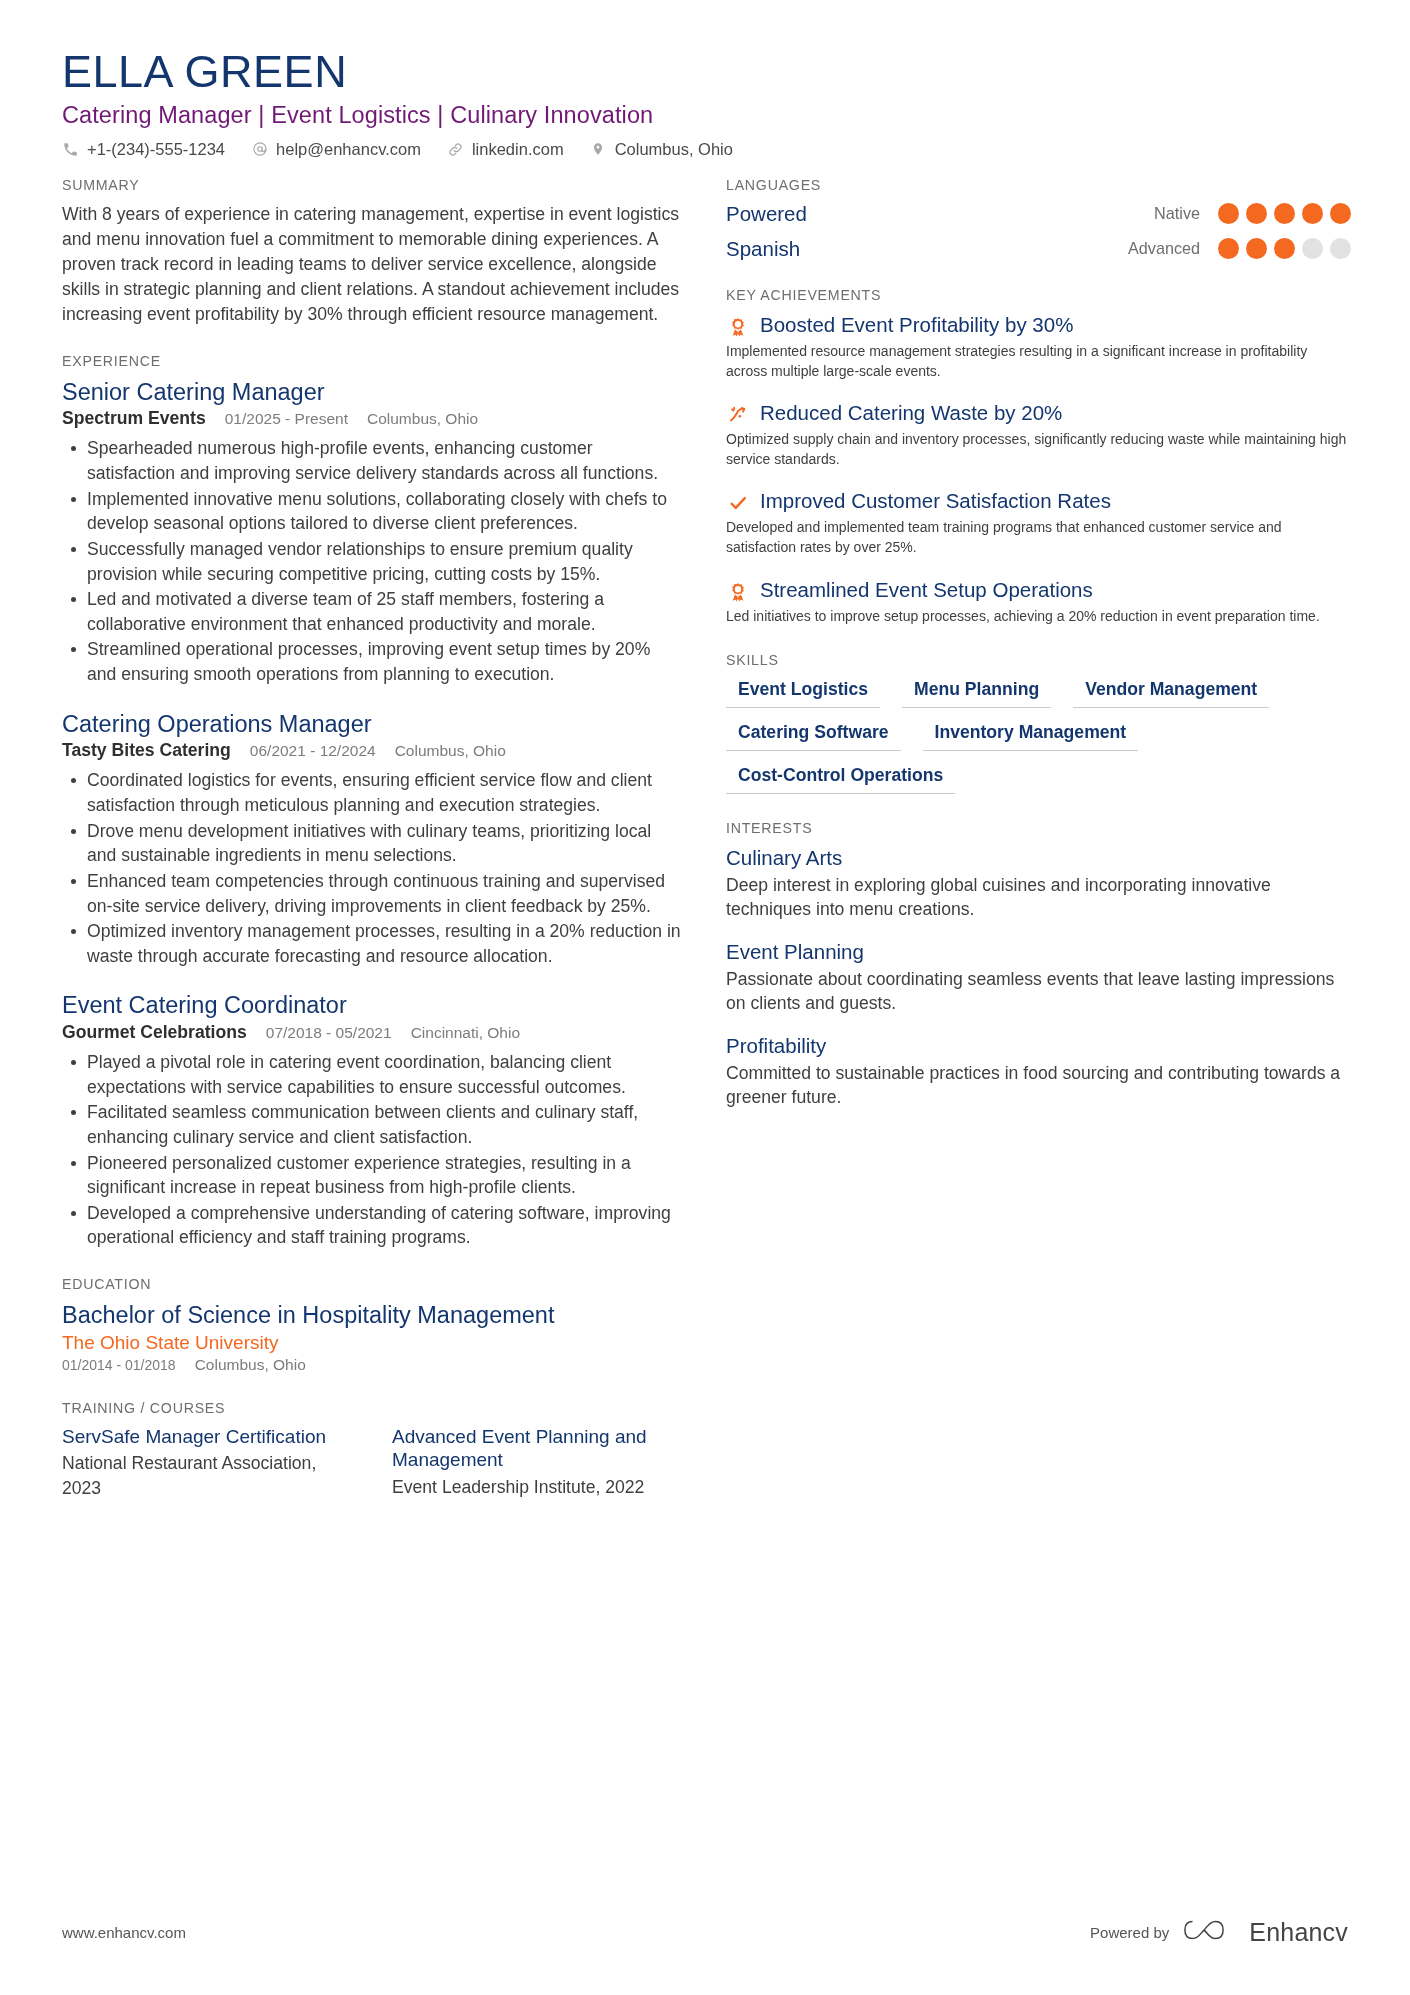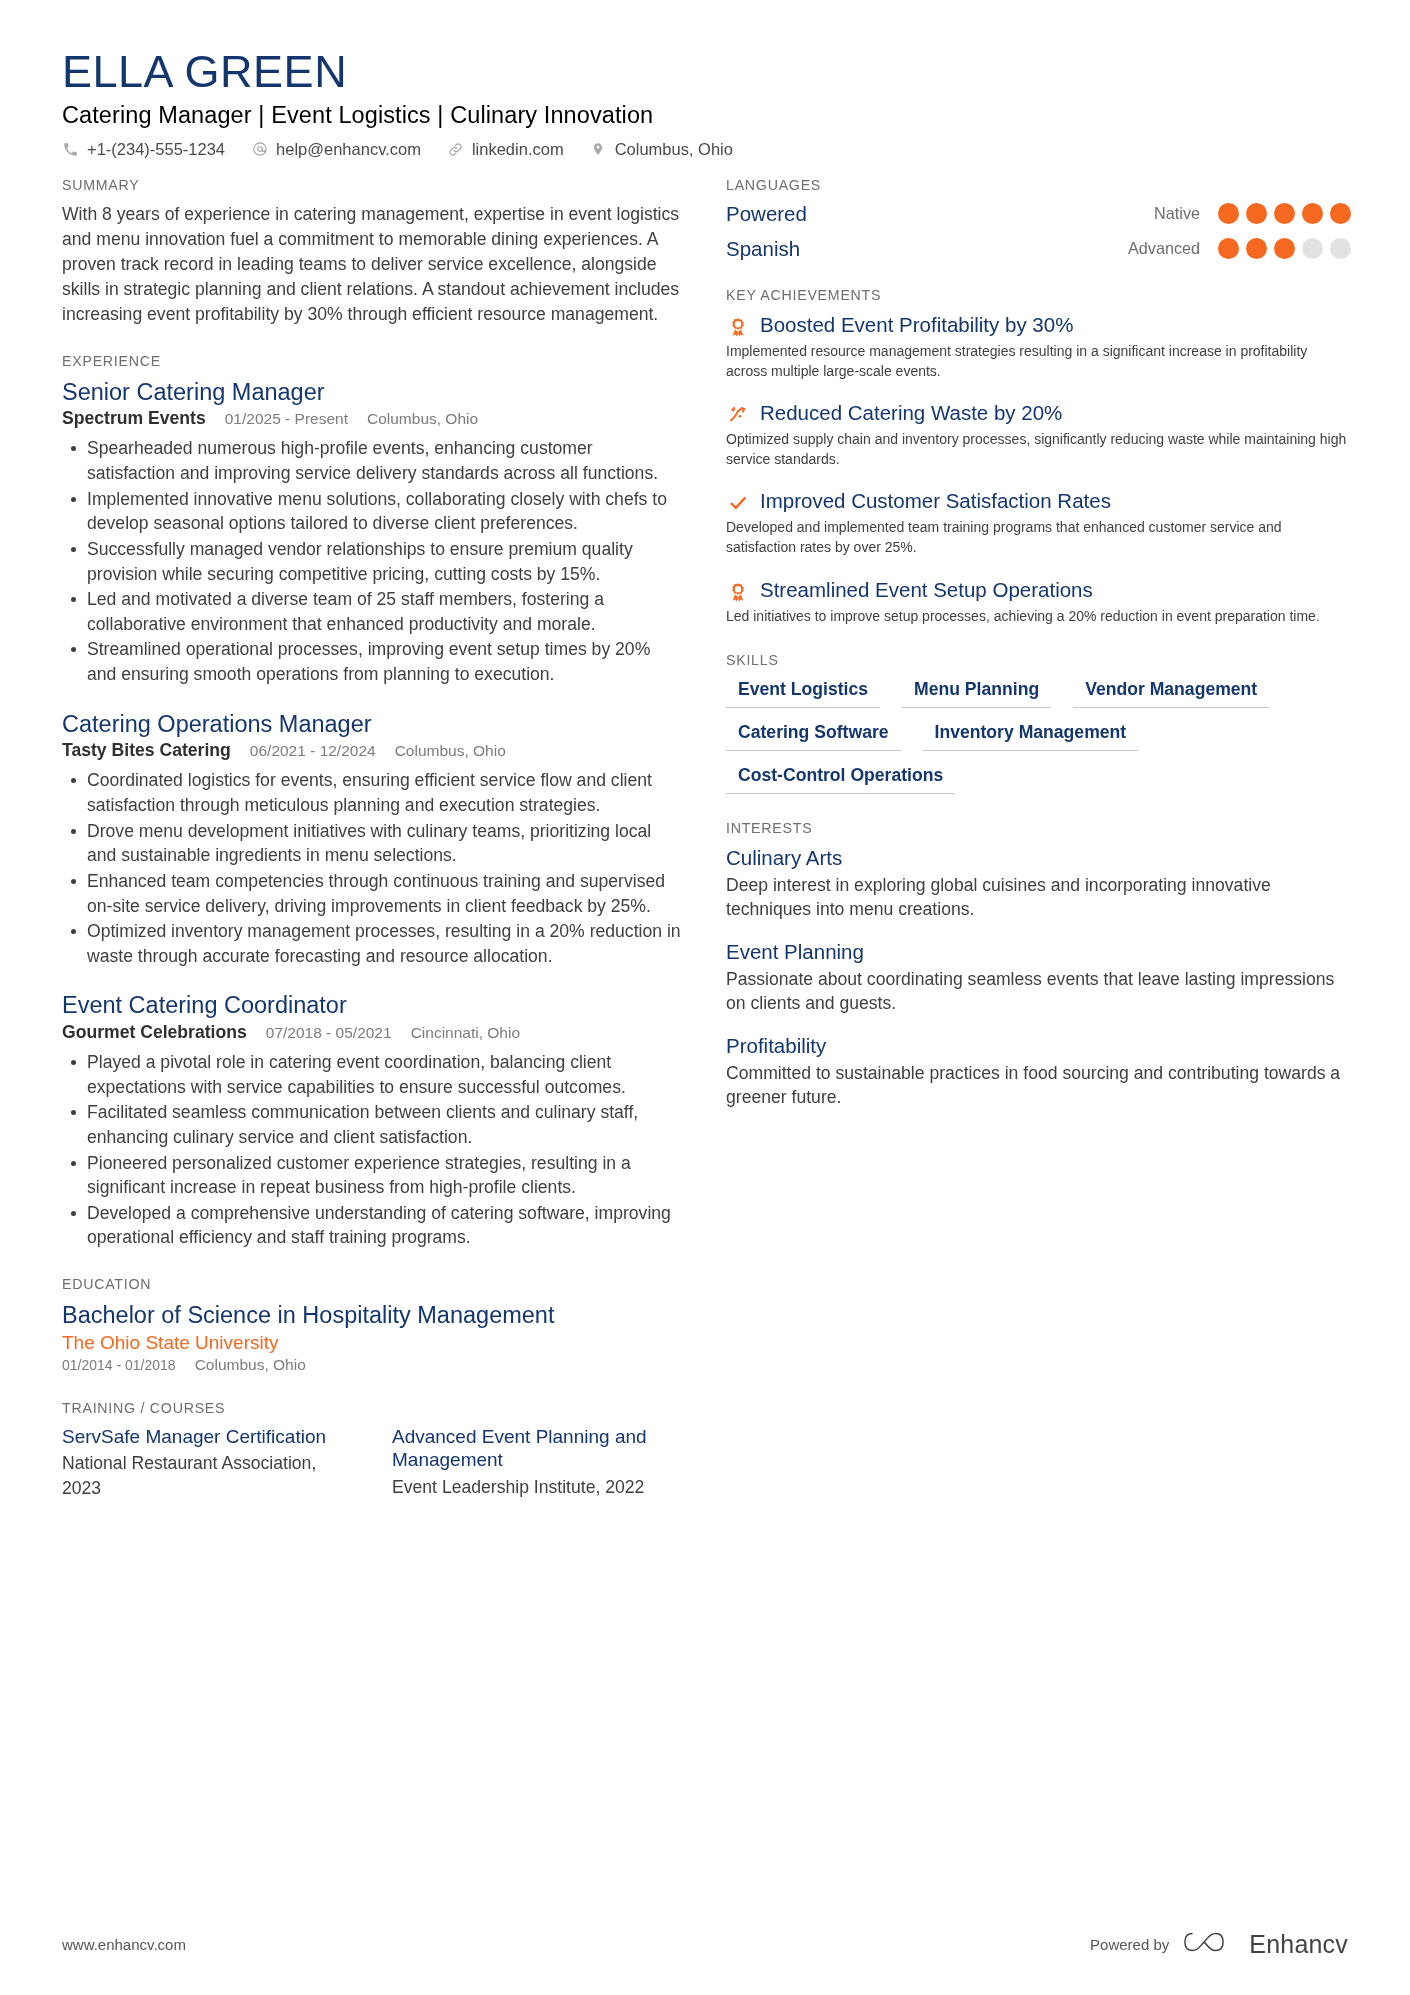--- a/index.html
+++ b/index.html
@@ -30,21 +30,21 @@
   .name {
     font-size: 45px;
     letter-spacing: 0.5px;
     color: #14366e;
     font-weight: 400;
     line-height: 1.08;
     margin: 0 0 4px 0;
   }
   .tagline {
     font-size: 23.5px;
-    color: #000000;
+    color: #701a75;
     font-weight: 400;
     line-height: 1.25;
     margin: 0 0 10px 0;
     letter-spacing: 0.1px;
   }
   .contact-row {
     display: flex;
     align-items: center;
     flex-wrap: wrap;
     gap: 0px;
@@ -278,21 +278,21 @@
     font-size: 17.6px;
     line-height: 1.4;
     color: #3f3f3f;
   }
 
   
   .footer {
     position: absolute;
     left: 62px;
     right: 62px;
-    bottom: 36px;
+    bottom: 48px;
     display: flex;
     align-items: center;
     justify-content: space-between;
   }
   .footer-url {
     font-size: 15px;
     color: #555;
   }
   .footer-right {
     display: flex;

